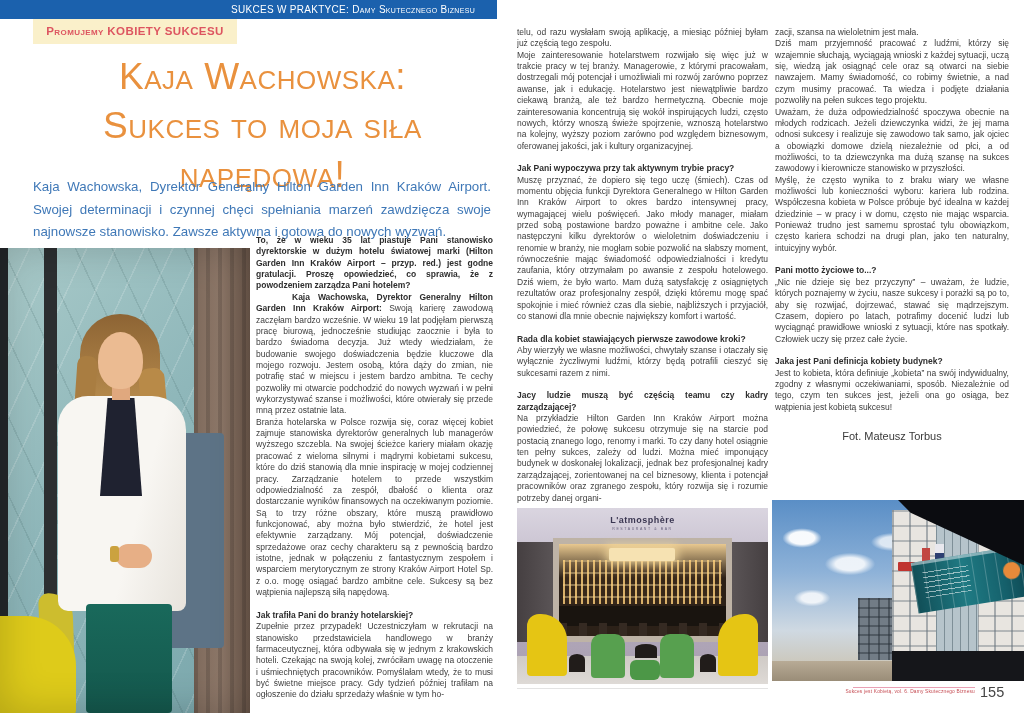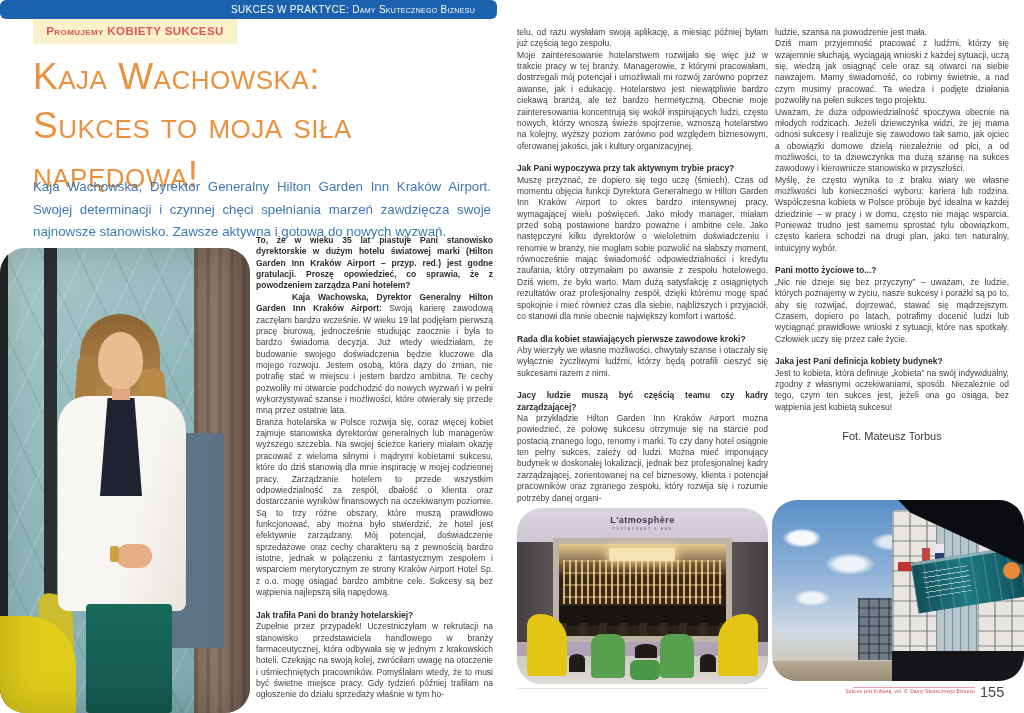--- a/index.html
+++ b/index.html
@@ -1,25 +1,25 @@
 <!DOCTYPE html>
 <html style="--banner-blue: #1b61ad; --badge-bg: #faf0ca; --badge-red: #dd5560; --title-orange: #e9913e; --intro-blue: #3f78b7; --footer-red: #c54b52; --footer-line: #e9a0b4;"><head>
 <meta charset="utf-8">
 <style>
   html,body{margin:0;padding:0;background:#888;}
   .spread{position:relative;width:1024px;height:713px;background:#ffffff;overflow:hidden;
           font-family:"Liberation Sans",sans-serif;margin:0 auto;}
   
   .banner{position:absolute;left:0;top:0;width:497px;height:19px;background:var(--banner-blue,#1b61ad);
           color:#fff;font-variant:small-caps;font-size:10px;line-height:19px;text-align:right;
-          padding-right:22px;box-sizing:border-box;letter-spacing:.3px;border-radius:6px;}
+          padding-right:22px;box-sizing:border-box;letter-spacing:.3px;}
   .badge{position:absolute;left:33px;top:19px;width:204px;height:25px;background:var(--badge-bg,#faf0ca);
          color:var(--badge-red,#dd5560);font-variant:small-caps;font-weight:bold;font-size:11.5px;
          line-height:25px;text-align:center;letter-spacing:.4px;}
-  .title{position:absolute;left:33px;top:52px;width:459px;text-align:left;
+  .title{position:absolute;left:33px;top:52px;width:459px;text-align:center;
          color:var(--title-orange,#e9913e);font-variant:small-caps;font-weight:300;
          font-size:37px;line-height:49px;letter-spacing:.5px;}
   .intro{position:absolute;left:33px;top:163px;width:458px;color:var(--intro-blue,#3f78b7);
          font-size:13.3px;line-height:22.6px;text-align:justify;font-weight:300;}
   
   .col{position:absolute;overflow:hidden;}
   .col1{left:256px;top:235px;width:237px;height:472px;}
   .col2{left:517px;top:27px;width:251px;height:478px;}
   .col3{left:775px;top:27px;width:234px;height:470px;}
   .col p{margin:0;font-size:8.5px;line-height:11.36px;color:#3d3d3d;text-align:justify;}
@@ -27,21 +27,21 @@
   .col p.q:first-child{margin-top:0;}
   .col p b{color:#2e2e2e;margin-left:36px;}
   .col p.credit{margin-top:18px;text-align:center;font-size:11px;color:#3a3a3a;}
   
   .rest-divider{position:absolute;left:517px;top:688px;width:251px;height:1px;background:#e3e3e3;}
   .footer-rule{position:absolute;left:853px;top:687px;width:122px;height:1px;background:var(--footer-line,#e9a0b4);}
   .footer-journal{position:absolute;left:818px;top:689px;width:157px;text-align:right;
                   font-size:4.8px;color:var(--footer-red,#c54b52);letter-spacing:.2px;}
   .page-number{position:absolute;left:980px;top:684px;font-size:14.5px;color:#454545;font-weight:300;}
   
-  .photo{position:absolute;overflow:hidden;border-radius:25px;}
+  .photo{position:absolute;overflow:hidden;}
   .photo *{position:absolute;}
   
   .portrait{left:0;top:248px;width:250px;height:465px;}
   .portrait::after{content:"";position:absolute;inset:0;box-shadow:inset 0 0 42px rgba(0,0,0,.20);}
   .glass{inset:0;background:
       repeating-linear-gradient(115deg,rgba(255,255,255,.16) 0 1.5px,transparent 1.5px 26px),
       repeating-linear-gradient(65deg,rgba(50,85,85,.14) 0 1.5px,transparent 1.5px 33px),
       linear-gradient(135deg,#a9cac9 0%,#8fb7ba 45%,#79a6ab 100%);}
   .frame-edge{left:0;top:0;width:8px;height:100%;background:#23272a;}
   .frame-mullion{left:44px;top:0;width:13px;height:100%;background:#2c2f31;}
@@ -169,21 +169,21 @@
       <p class="a">telu, od razu wysłałam swoją aplikację, a miesiąc później byłam już częścią tego zespołu.</p>
       <p class="a">Moje zainteresowanie hotelarstwem rozwijało się więc już w trakcie pracy w tej branży. Managerowie, z którymi pracowałam, dostrzegali mój potencjał i umożliwiali mi rozwój zarówno poprzez awanse, jak i edukację. Hotelarstwo jest niewątpliwie bardzo ciekawą branżą, ale też bardzo hermetyczną. Obecnie moje zainteresowania koncentrują się wokół inspirujących ludzi, często nowych, którzy wnoszą świeże spojrzenie, wznoszą hotelarstwo na kolejny, wyższy poziom zarówno pod względem biznesowym, oferowanej jakości, jak i kultury organizacyjnej.</p>
       <p class="q">Jak Pani wypoczywa przy tak aktywnym trybie pracy?</p>
       <p class="a">Muszę przyznać, że dopiero się tego uczę (śmiech). Czas od momentu objęcia funkcji Dyrektora Generalnego w Hilton Garden Inn Kraków Airport to okres bardzo intensywnej pracy, wymagającej wielu poświęceń. Jako młody manager, miałam przed sobą postawione bardzo poważne i ambitne cele. Jako następczyni kilku dyrektorów o wieloletnim doświadczeniu i renomie w branży, nie mogłam sobie pozwolić na słabszy moment, równocześnie mając świadomość odpowiedzialności i kredytu zaufania, który otrzymałam po awansie z zespołu hotelowego. Dziś wiem, że było warto. Mam dużą satysfakcję z osiągniętych rezultatów oraz profesjonalny zespół, dzięki któremu mogę spać spokojnie i mieć również czas dla siebie, najbliższych i przyjaciół, co stanowi dla mnie obecnie największy komfort i wartość.</p>
       <p class="q">Rada dla kobiet stawiających pierwsze zawodowe kroki?</p>
       <p class="a">Aby wierzyły we własne możliwości, chwytały szanse i otaczały się wyłącznie życzliwymi ludźmi, którzy będą potrafili cieszyć się sukcesami razem z nimi.</p>
       <p class="q">Jacy ludzie muszą być częścią teamu czy kadry zarządzającej?</p>
       <p class="a">Na przykładzie Hilton Garden Inn Kraków Airport można powiedzieć, że połowę sukcesu otrzymuje się na starcie pod postacią znanego logo, renomy i marki. To czy dany hotel osiągnie ten pełny sukces, zależy od ludzi. Można mieć imponujący budynek w doskonałej lokalizacji, jednak bez profesjonalnej kadry zarządzającej, zorientowanej na cel biznesowy, klienta i potencjał pracowników oraz zgranego zespołu, który rozwija się i rozumie potrzeby danej organi-</p>
     </div>
   <div class="col col3">
-      <p class="a">ludzie, szansa na powodzenie jest mała.</p>
+      <p class="a">zacji, szansa na wieloletnim jest mała.</p>
       <p class="a">Dziś mam przyjemność pracować z ludźmi, którzy się wzajemnie słuchają, wyciągają wnioski z każdej sytuacji, uczą się, wiedzą jak osiągnąć cele oraz są otwarci na siebie nawzajem. Mamy świadomość, co robimy świetnie, a nad czym musimy pracować. Ta wiedza i podjęte działania pozwoliły na pełen sukces tego projektu.</p>
       <p class="a">Uważam, że duża odpowiedzialność spoczywa obecnie na młodych rodzicach. Jeżeli dziewczynka widzi, że jej mama odnosi sukcesy i realizuje się zawodowo tak samo, jak ojciec a obowiązki domowe dzielą niezależnie od płci, a od możliwości, to ta dziewczynka ma dużą szansę na sukces zawodowy i kierownicze stanowisko w przyszłości.</p>
       <p class="a">Myślę, że często wynika to z braku wiary we własne możliwości lub konieczności wyboru: kariera lub rodzina. Współczesna kobieta w Polsce próbuje być idealna w każdej dziedzinie – w pracy i w domu, często nie mając wsparcia. Ponieważ trudno jest samemu sprostać tylu obowiązkom, często kariera schodzi na drugi plan, jako ten naturalny, intuicyjny wybór.</p>
       <p class="q">Pani motto życiowe to...?</p>
       <p class="a">„Nic nie dzieje się bez przyczyny” – uważam, że ludzie, których poznajemy w życiu, nasze sukcesy i porażki są po to, aby się rozwijać, dojrzewać, stawać się mądrzejszym. Czasem, dopiero po latach, potrafimy docenić ludzi lub wyciągnąć prawidłowe wnioski z sytuacji, które nas spotkały. Człowiek uczy się przez całe życie.</p>
       <p class="q">Jaka jest Pani definicja kobiety budynek?</p>
       <p class="a">Jest to kobieta, która definiuje „kobieta” na swój indywidualny, zgodny z własnymi oczekiwaniami, sposób. Niezależnie od tego, czym ten sukces jest, jeżeli ona go osiąga, bez wątpienia jest kobietą sukcesu!</p>
       <p class="credit">Fot. Mateusz Torbus</p>
     </div>
 

